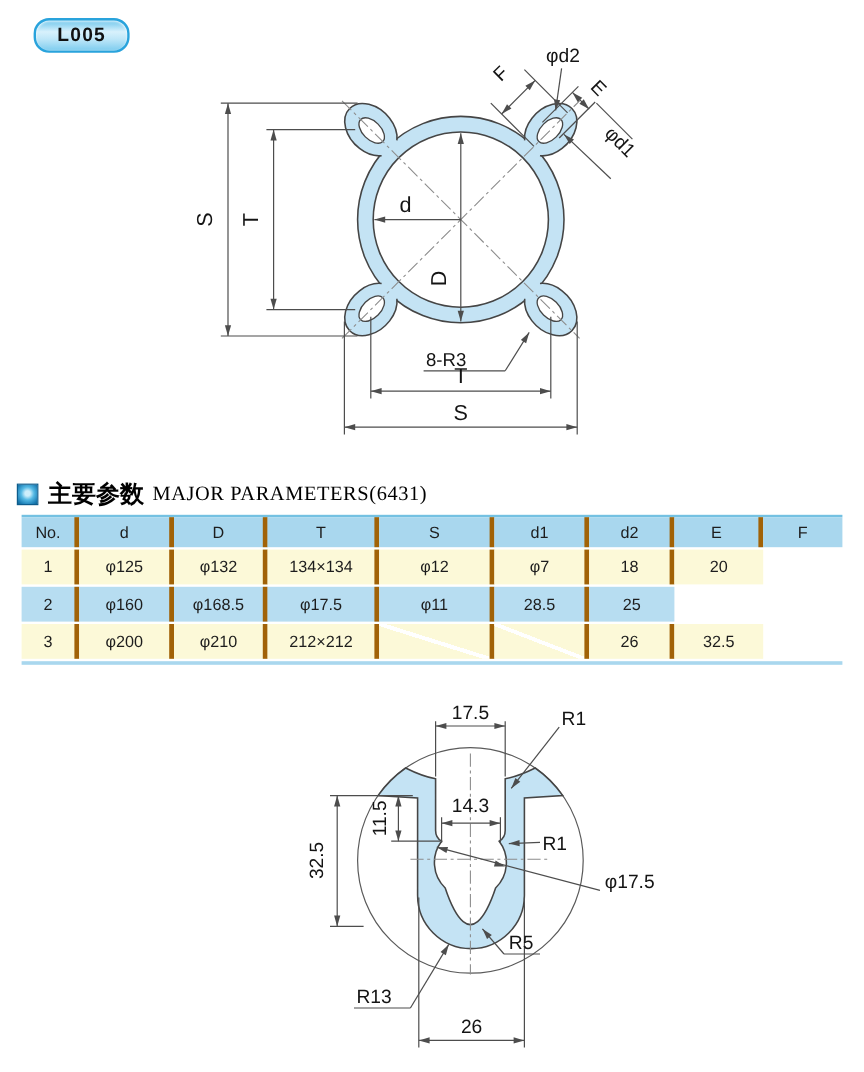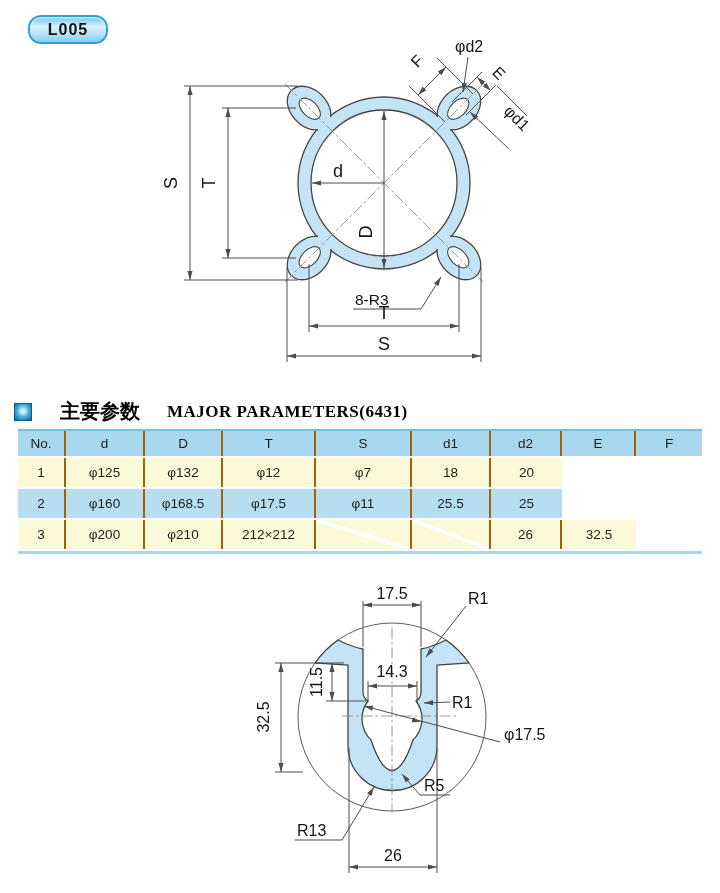--- a/index.html
+++ b/index.html
@@ -4,31 +4,31 @@
 <style>
   html,body{margin:0;padding:0;background:#fff;}
   .page{position:relative;width:720px;height:893px;background:#ffffff;overflow:hidden;
         font-family:"Liberation Sans",sans-serif;color:#141414;}
   svg text{font-family:"Liberation Sans",sans-serif;fill:#141414;}
   .badge{position:absolute;left:28px;top:15px;width:76px;height:25px;border:2px solid #29a3dc;
          border-radius:13px;display:flex;align-items:center;justify-content:center;
          background:linear-gradient(180deg,#6ec6ec 0%,#d8f1fc 38%,#bfe7f8 62%,#7fcdef 100%);
          box-shadow:inset 0 1px 2px rgba(255,255,255,.9);}
   .badge span{font-size:16px;font-weight:bold;color:#111;letter-spacing:1px;}
-  .sec-head{position:absolute;left:14px;top:398px;display:flex;align-items:center;gap:20px;}
+  .sec-head{position:absolute;left:14px;top:398px;display:flex;align-items:center;}
   .sec-ico{width:16px;height:16px;margin-right:8px;border:1px solid #0d5c8c;
            background:radial-gradient(circle at 50% 45%,#cdeefb 0 18%,#55b9e4 45%,#1d7fb6 80%,#0f628f 100%);}
   .sec-zh{font-family:"Liberation Serif",serif;font-size:20px;font-weight:bold;color:#000;}
-  .sec-en{font-family:"Liberation Serif",serif;font-size:17px;font-weight:bold;color:#000;
+  .sec-en{font-family:"Liberation Serif",serif;font-size:17px;font-weight:normal;color:#000;
           margin-left:7px;letter-spacing:.5px;}
   .tbl{position:absolute;left:18px;top:429px;width:684px;border-top:2px solid #74c1e2;}
   .trow{display:grid;grid-template-columns:48px 79px 78px 93px 96px 79px 71px 74px 66px;margin-top:2px;}
   .trow.first{margin-top:0;}
   .cell{display:flex;align-items:center;justify-content:center;font-size:13.5px;color:#1d1d1d;
-        border-right:2px solid #a16207;box-sizing:border-box;height:29px;}
+        border-right:4px solid #a16207;box-sizing:border-box;height:29px;}
   .cell:last-child{border-right:none;}
   .thead .cell{height:25px;background:#a9d7ee;}
   .ry .cell{background:#fcf9d8;}
   .rb .cell{background:#b7ddf1;}
   .cell.na{background-image:linear-gradient(to top right,rgba(255,255,255,0) 47%,#ffffff 47%,#ffffff 53%,rgba(255,255,255,0) 53%);}
   .tbl-bottom{height:3px;background:#a9d7ee;margin-top:2px;}
   .install-head{position:absolute;left:55px;top:581px;font-size:20px;color:#1c1c1c;}
   .dsvg{position:absolute;left:0;}
 </style>
 </head>
@@ -157,32 +157,33 @@
       <div class="cell">S</div>
       <div class="cell">d1</div>
       <div class="cell">d2</div>
       <div class="cell">E</div>
       <div class="cell">F</div>
     </div>
     <div class="trow ry">
       <div class="cell">1</div>
       <div class="cell">φ125</div>
       <div class="cell">φ132</div>
+      <div class="cell">134×134</div>
       <div class="cell">φ12</div>
       <div class="cell">φ7</div>
       <div class="cell">18</div>
       <div class="cell">20</div>
     </div>
     <div class="trow rb">
       <div class="cell">2</div>
       <div class="cell">φ160</div>
       <div class="cell">φ168.5</div>
       <div class="cell">φ17.5</div>
       <div class="cell">φ11</div>
-      <div class="cell">25.5</div>
+      <div class="cell">28.5</div>
       <div class="cell">25</div>
     </div>
     <div class="trow ry">
       <div class="cell">3</div>
       <div class="cell">φ200</div>
       <div class="cell">φ210</div>
       <div class="cell">212×212</div>
       <div class="cell na"></div>
       <div class="cell na"></div>
       <div class="cell">26</div>

